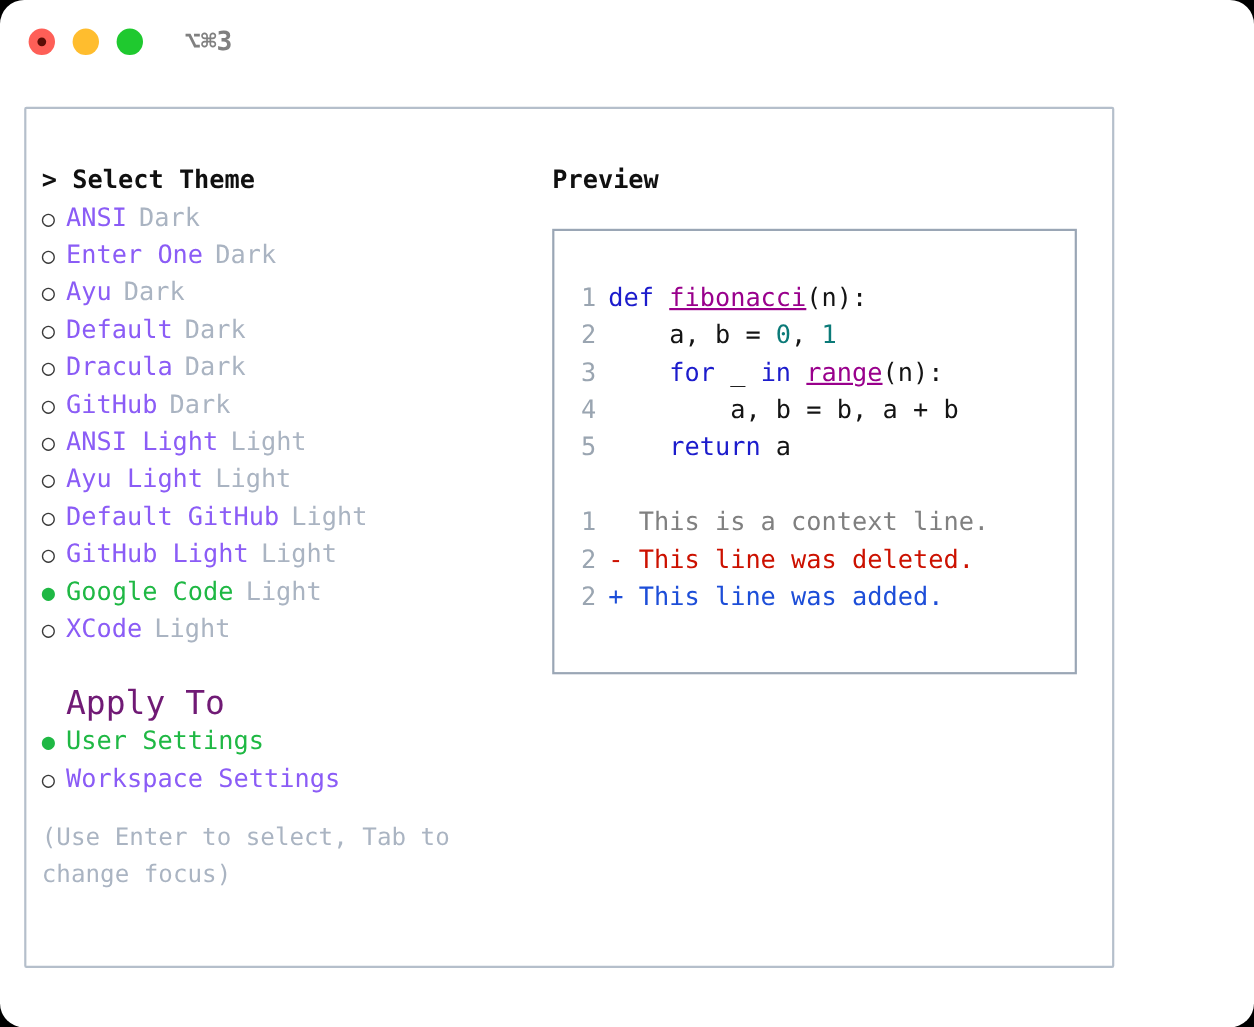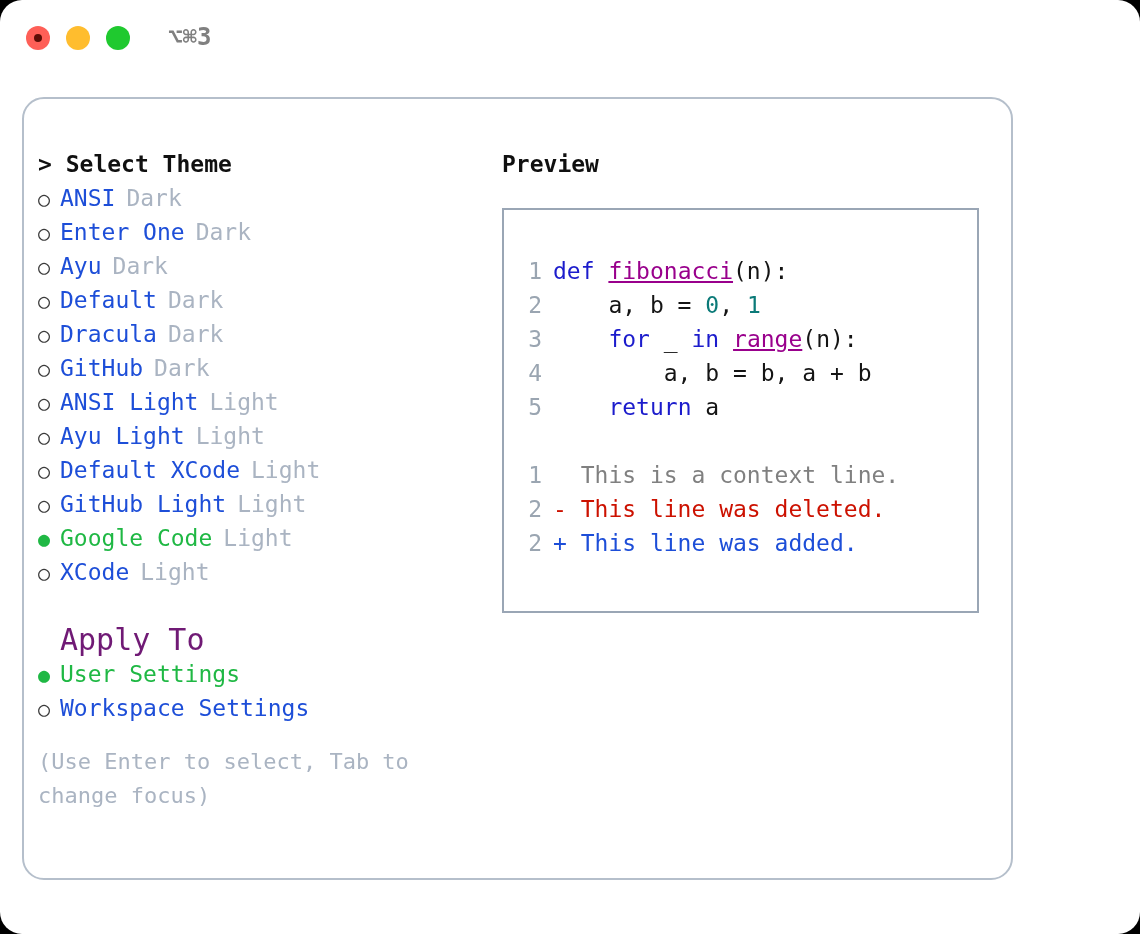--- a/index.html
+++ b/index.html
@@ -71,21 +71,21 @@
   }
 
   
   .panel {
     position: absolute;
     left: 22px;
     top: 97px;
     width: 991px;
     height: 783px;
     border: 2px solid #b5bfcb;
-    border-radius: 22px;
+    border-radius: 2px;
     background: #ffffff;
     box-sizing: border-box;
   }
 
   
   .left-col {
     position: absolute;
     left: 14px;
     top: 48px;
     width: 430px;
@@ -108,21 +108,21 @@
     white-space: pre;
   }
   .bullet {
     display: inline-block;
     width: 22px;
     flex: 0 0 22px;
     font-size: 20px;
     color: #3a3a3a;
   }
   .bullet.sel { color: #1fb844; }
-  .theme-name { color: #1d4ed8; }
+  .theme-name { color: #8b5cf6; }
   .theme-name.sel { color: #1fb844; }
   .theme-tag {
     color: #aab4c2;
     margin-left: 11px;
   }
 
   .section-gap { height: 34px; }
 
   .apply-heading {
     font-size: 30px;
@@ -215,21 +215,21 @@
 
       <div id="theme-rows">
           <div class="theme-row"><span class="bullet">○</span><span class="theme-name">ANSI</span><span class="theme-tag">Dark</span></div>
           <div class="theme-row"><span class="bullet">○</span><span class="theme-name">Enter One</span><span class="theme-tag">Dark</span></div>
           <div class="theme-row"><span class="bullet">○</span><span class="theme-name">Ayu</span><span class="theme-tag">Dark</span></div>
           <div class="theme-row"><span class="bullet">○</span><span class="theme-name">Default</span><span class="theme-tag">Dark</span></div>
           <div class="theme-row"><span class="bullet">○</span><span class="theme-name">Dracula</span><span class="theme-tag">Dark</span></div>
           <div class="theme-row"><span class="bullet">○</span><span class="theme-name">GitHub</span><span class="theme-tag">Dark</span></div>
           <div class="theme-row"><span class="bullet">○</span><span class="theme-name">ANSI Light</span><span class="theme-tag">Light</span></div>
           <div class="theme-row"><span class="bullet">○</span><span class="theme-name">Ayu Light</span><span class="theme-tag">Light</span></div>
-          <div class="theme-row"><span class="bullet">○</span><span class="theme-name">Default XCode</span><span class="theme-tag">Light</span></div>
+          <div class="theme-row"><span class="bullet">○</span><span class="theme-name">Default GitHub</span><span class="theme-tag">Light</span></div>
           <div class="theme-row"><span class="bullet">○</span><span class="theme-name">GitHub Light</span><span class="theme-tag">Light</span></div>
           <div class="theme-row"><span class="bullet sel">●</span><span class="theme-name sel">Google Code</span><span class="theme-tag">Light</span></div>
           <div class="theme-row"><span class="bullet">○</span><span class="theme-name">XCode</span><span class="theme-tag">Light</span></div>
         </div>
 
       <div class="section-gap"></div>
 
       <div class="apply-heading">Apply To</div>
 
       <div id="apply-rows">

